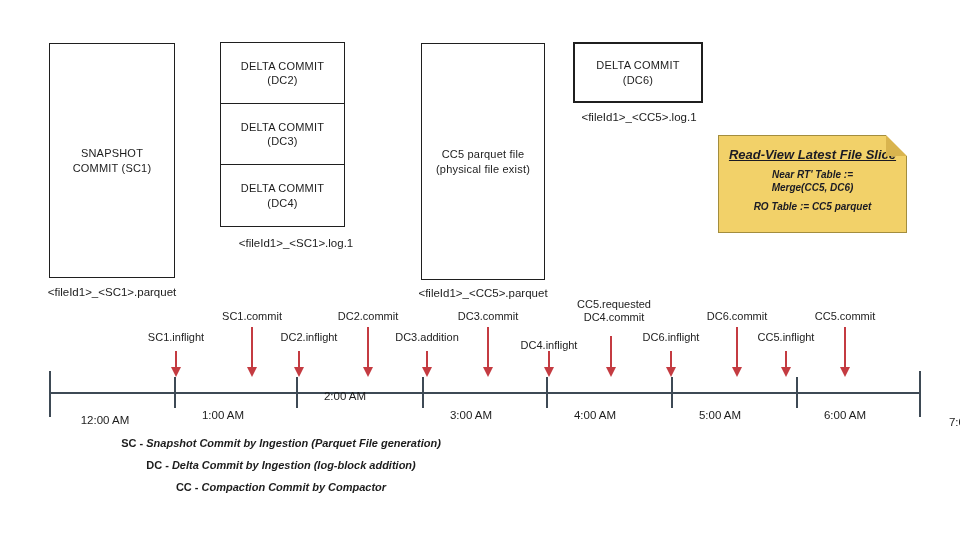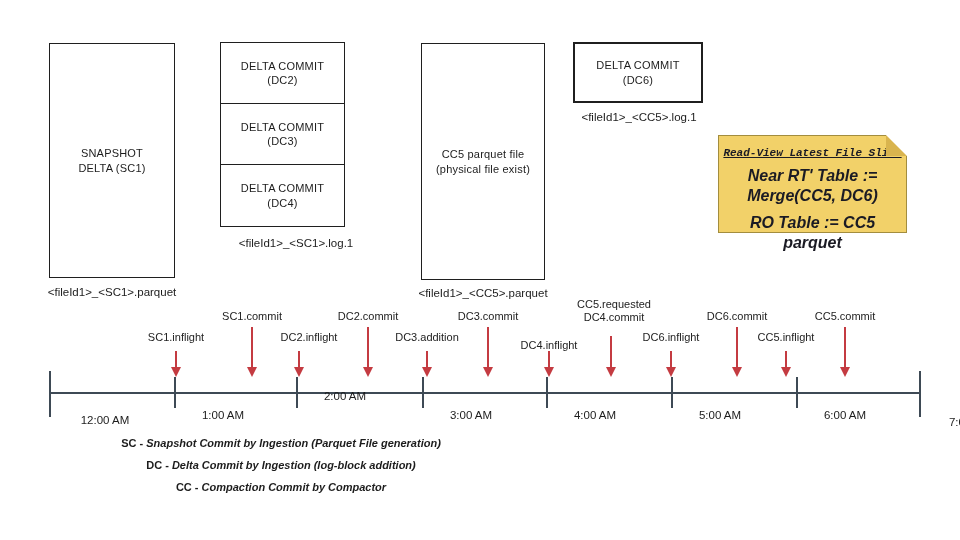--- a/index.html
+++ b/index.html
@@ -24,22 +24,22 @@
   .note {
     position:absolute; left:718px; top:135px; width:189px; height:98px;
     background:#f2d169; border:1px solid #a38d3e; text-align:center;
     font-weight:bold; font-style:italic; color:#1b1b24; padding-top:11px;
   }
   .note-fold {
     position:absolute; top:-1px; right:-1px; width:0; height:0;
     border-style:solid; border-width:0 21px 21px 0;
     border-color:#ffffff #ffffff #d9b44e #d9b44e;
   }
-  .note-title { font-size:11px; text-decoration:underline;font-family:Liberation Mono, monospace; }
-  .note-line { font-size:16px; margin-top:7px; line-height:1.25; white-space:pre-line; }
+  .note-title { font-size:13px; text-decoration:underline; }
+  .note-line { font-size:10px; margin-top:7px; line-height:1.25; white-space:pre-line; }
   
   .axis { position:absolute; left:50px; top:392px; width:871px; height:2px; background:#3e4a55; }
   .tick { position:absolute; width:2px; background:#3e4a55; transform:translateX(-50%); }
   .tick.hour { top:377px; height:31px; }
   .tick.end  { top:371px; height:46px; }
   .ticklab { position:absolute; font-size:11.5px; transform:translateX(-50%); white-space:nowrap;margin-left:48px; }
   .evt {
     position:absolute; font-size:11px; transform:translateX(-50%);
     white-space:pre-line; text-align:center; line-height:1.2; color:#222;
   }
@@ -59,21 +59,21 @@
   .legend-line .abbr { font-style:normal;text-align:center; }
   .legend-line .desc { font-style:italic; }
 </style>
 </head>
 <body>
 
 <div id="canvas">
 
   <div class="box" style="left:49px; top:43px; width:126px; height:235px;">
     <div class="box-label">SNAPSHOT
-DELTA (SC1)</div>
+COMMIT (SC1)</div>
   </div>
   <div class="flabel" style="left:112px; top:286px;">&lt;fileId1&gt;_&lt;SC1&gt;.parquet</div>
 
   <div class="stack" style="left:220px; top:42px; width:125px;">
     <div class="cell">
       <div class="box-label">DELTA COMMIT
 (DC2)</div>
     </div>
     <div class="cell">
       <div class="box-label">DELTA COMMIT

